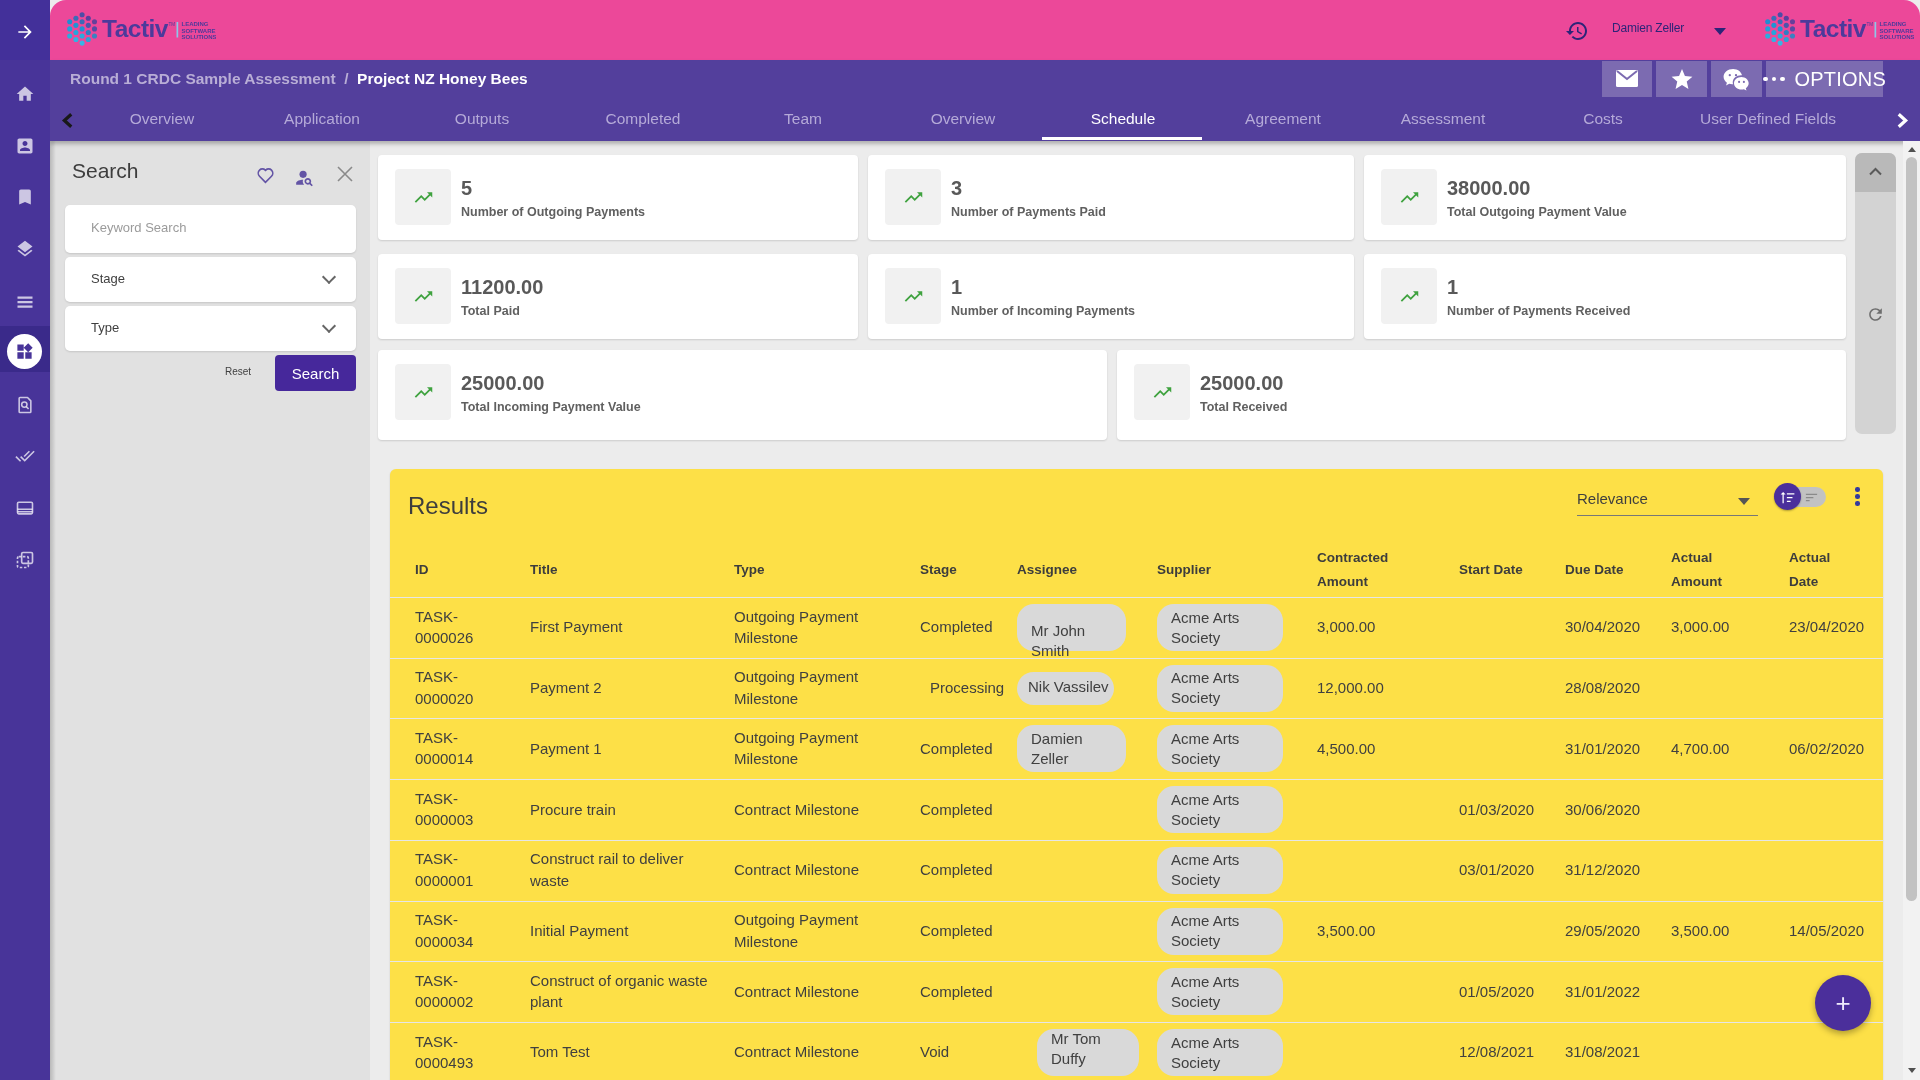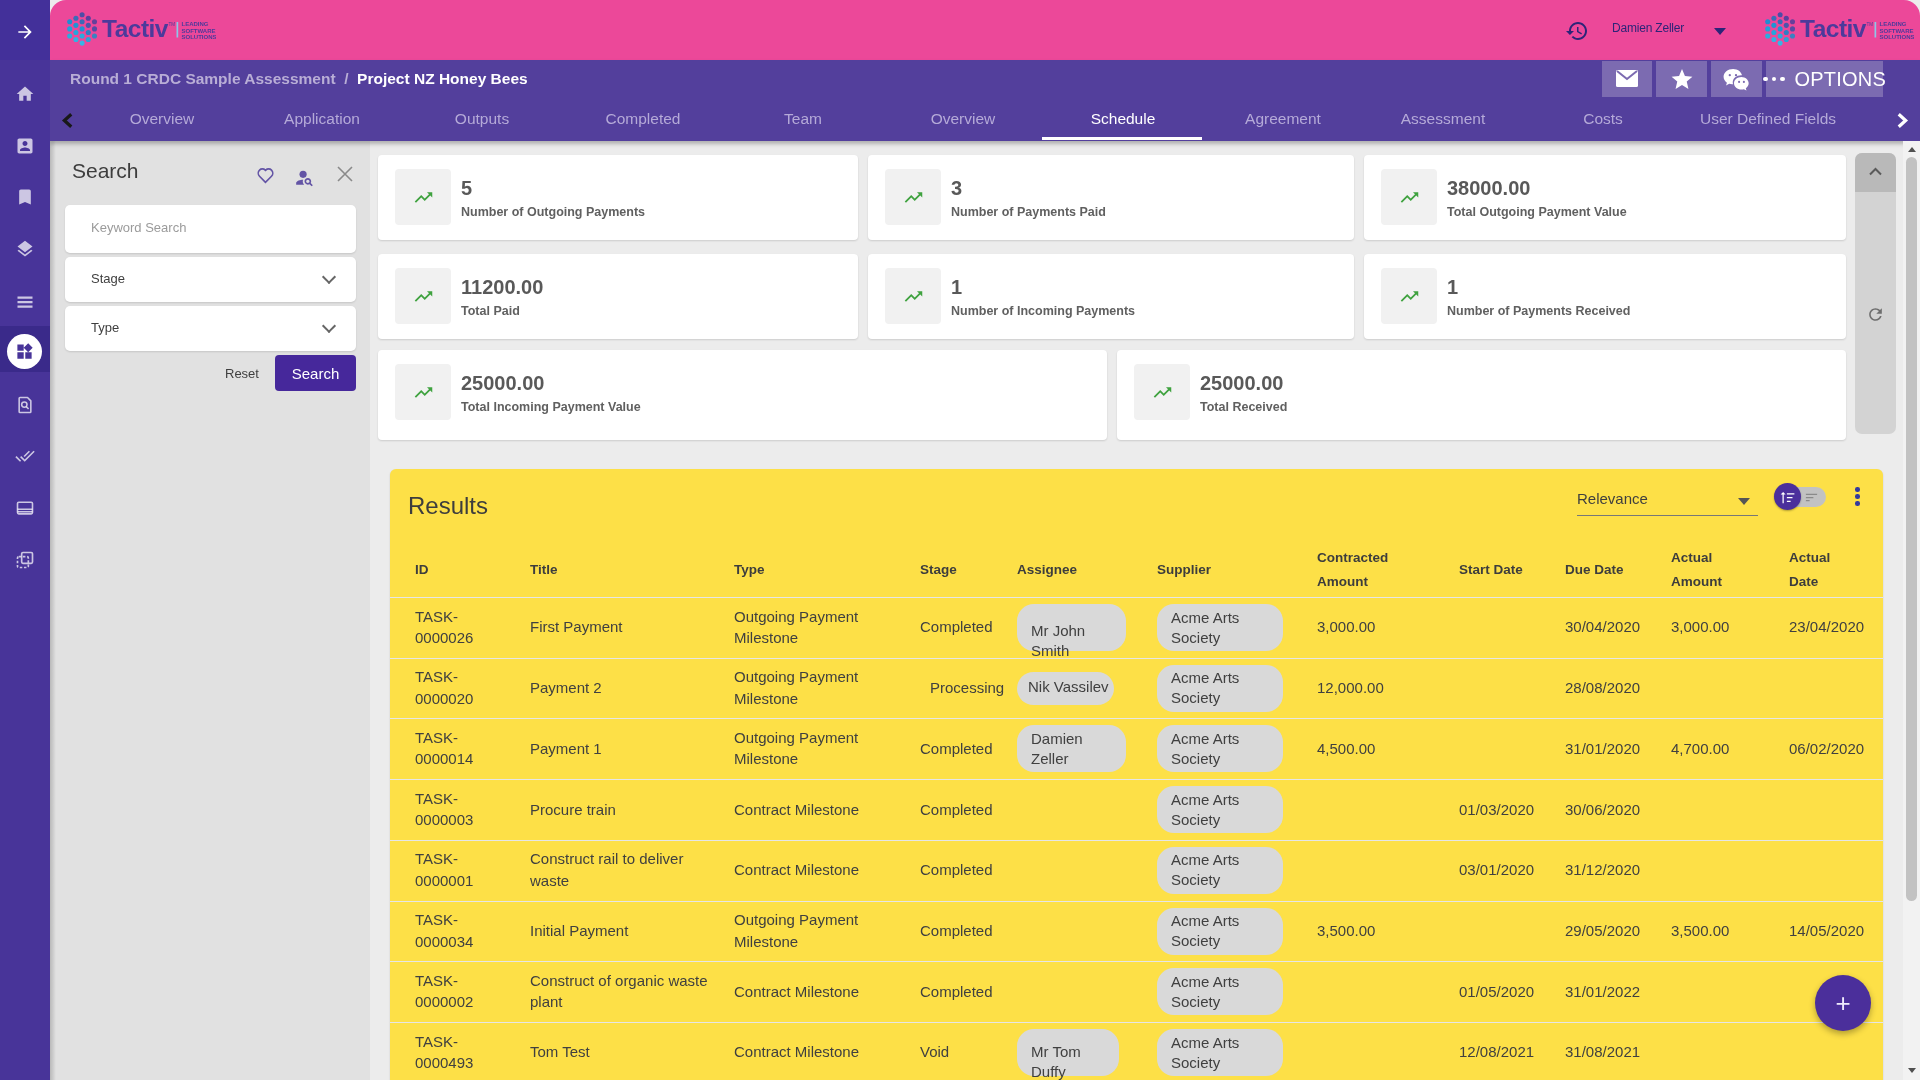--- a/index.html
+++ b/index.html
@@ -25,21 +25,21 @@
 #tabs { position:absolute; left:0px; top:40px; width:1870px; height:41px; }
 .tab { position:absolute; top:0; height:41px; line-height:38px; text-align:center; font-size:15.5px; color:#b5aad8; }
 .tab.on { color:#fff; }
 #tabline { position:absolute; left:992px; top:37px; width:160px; height:3px; background:#fff; }
 
 
 .scard { position:absolute; left:65px; width:291px; background:#fff; border-radius:5px; box-shadow:0 1px 2px rgba(0,0,0,.12); }
 #searchtitle { position:absolute; left:72px; top:159px; font-size:21px; color:#3d3d3d; }
 .slabel { position:absolute; left:26px; font-size:13px; color:#3f3f3f; }
 .chev { position:absolute; right:22px; width:10px; height:10px; border-right:2px solid #666; border-bottom:2px solid #666; transform:rotate(45deg); }
-#resetbtn { position:absolute; left:225px; top:366px; font-size:13px; color:#3f3f3f; }
+#resetbtn { position:absolute; left:225px; top:366px; font-size:10px; color:#3f3f3f; }
 #searchbtn { position:absolute; left:275px; top:355px; width:81px; height:36px; background:#46289b; color:#fff; font-size:15px; border-radius:4px; display:flex; align-items:center; justify-content:center; }
 
 
 .stat { position:absolute; background:#fff; border-radius:4px; box-shadow:0 1px 2px rgba(0,0,0,.14); }
 .stat .ic { position:absolute; left:17px; top:14px; width:56px; height:56px; background:#f1f1f1; border-radius:4px; display:flex; align-items:center; justify-content:center; }
 .stat .val { position:absolute; left:83px; top:22px; font-size:20px; font-weight:bold; color:#595959; }
 .stat .lbl { position:absolute; left:83px; top:50px; font-size:12.5px; font-weight:bold; color:#606060; }
 
 
 #wstrip { left:1855px; top:153px; width:41px; height:281px; background:#d3d3d3; border-radius:7px; }
@@ -440,21 +440,21 @@
 <div class="cell" style="left:344px;top:511.7px">Contract Milestone</div>
 <div class="cell" style="left:530px;top:511.7px">Completed</div>
 <div class="chip" style="left:767px;top:499.3px;width:126px;height:47px;padding-top:3.5px">Acme Arts<br>Society</div>
 <div class="cell" style="left:1069px;top:511.7px">01/05/2020</div>
 <div class="cell" style="left:1175px;top:511.7px">31/01/2022</div>
 
 <div class="cell" style="left:25px;top:561.5px">TASK-<br>0000493</div>
 <div class="cell" style="left:140px;top:572.4px">Tom Test</div>
 <div class="cell" style="left:344px;top:572.4px">Contract Milestone</div>
 <div class="cell" style="left:530px;top:572.4px">Void</div>
-<div class="chip" style="left:627px;top:560.0px;width:102px;height:47px;padding-top:13px">Mr Tom<br>Duffy</div>
+<div class="chip" style="left:647px;top:560.0px;width:102px;height:47px;padding-top:0">Mr Tom<br>Duffy</div>
 <div class="chip" style="left:767px;top:560.0px;width:126px;height:47px;padding-top:3.5px">Acme Arts<br>Society</div>
 <div class="cell" style="left:1069px;top:572.4px">12/08/2021</div>
 <div class="cell" style="left:1175px;top:572.4px">31/08/2021</div>
 </div>
 <div class="abs" id="fab">+</div>
 <div class="abs" id="sbar">
     <div id="sthumb"></div>
 <div class="abs" style="left:4.5px;top:6px;width:0;height:0;border-left:4.5px solid transparent;border-right:4.5px solid transparent;border-bottom:5.5px solid #505050"></div>
 <div class="abs" style="left:4.5px;top:927px;width:0;height:0;border-left:4.5px solid transparent;border-right:4.5px solid transparent;border-top:5.5px solid #505050"></div>
 </div>

